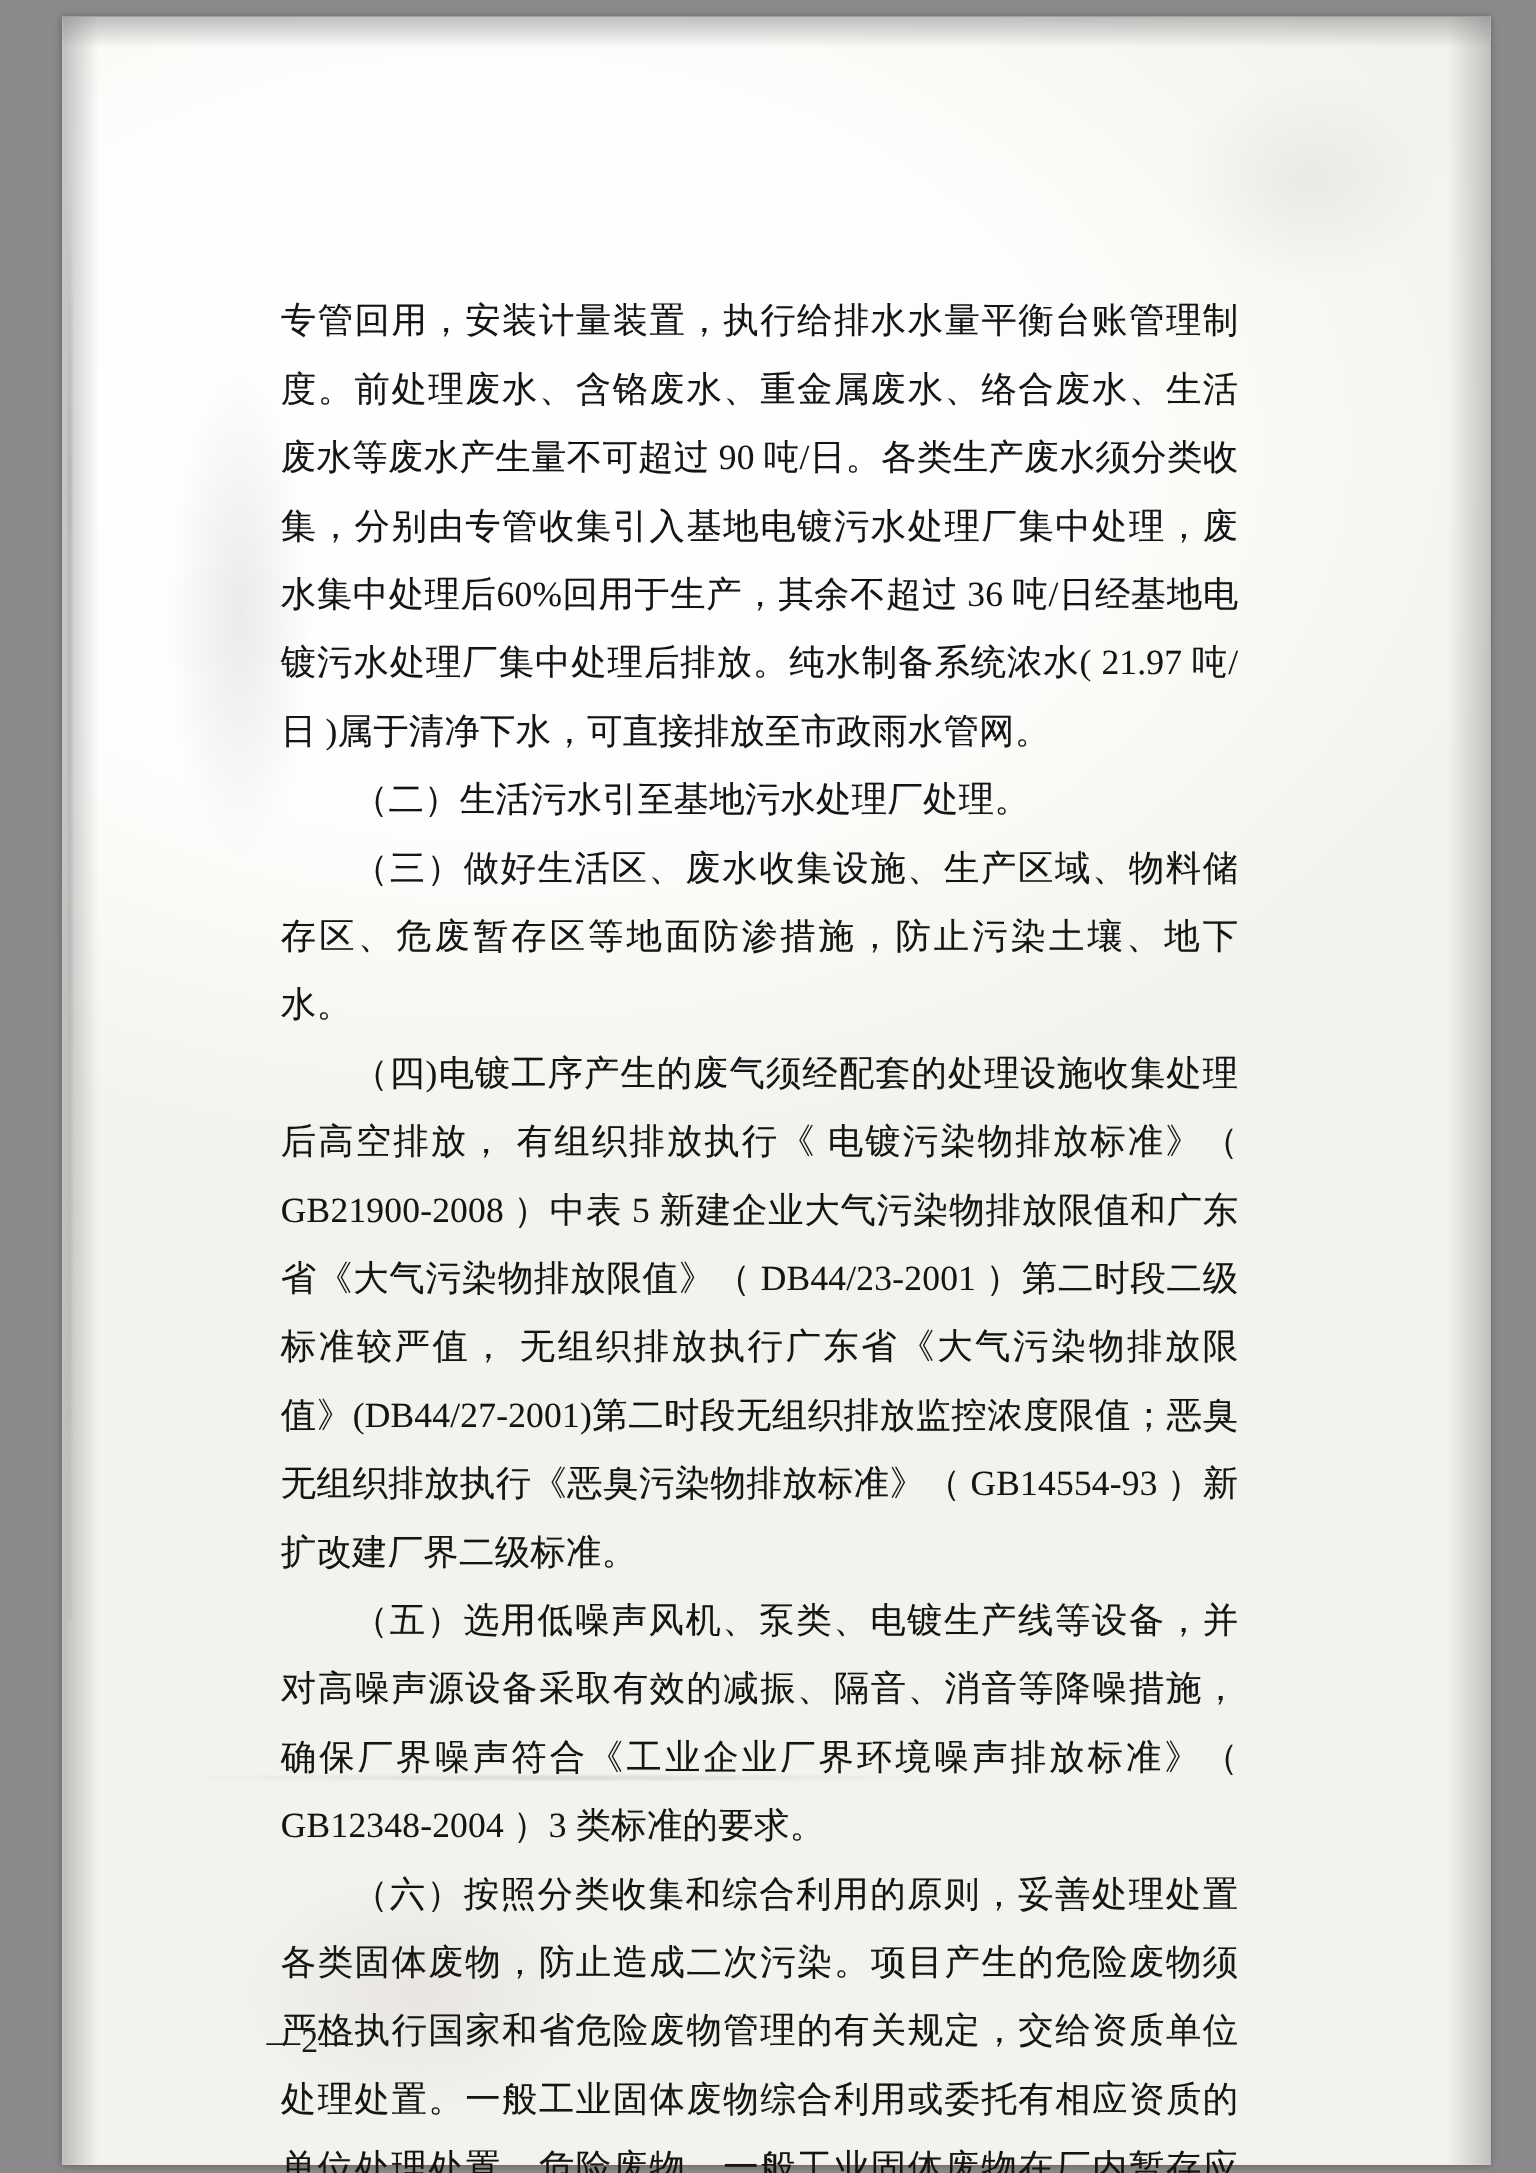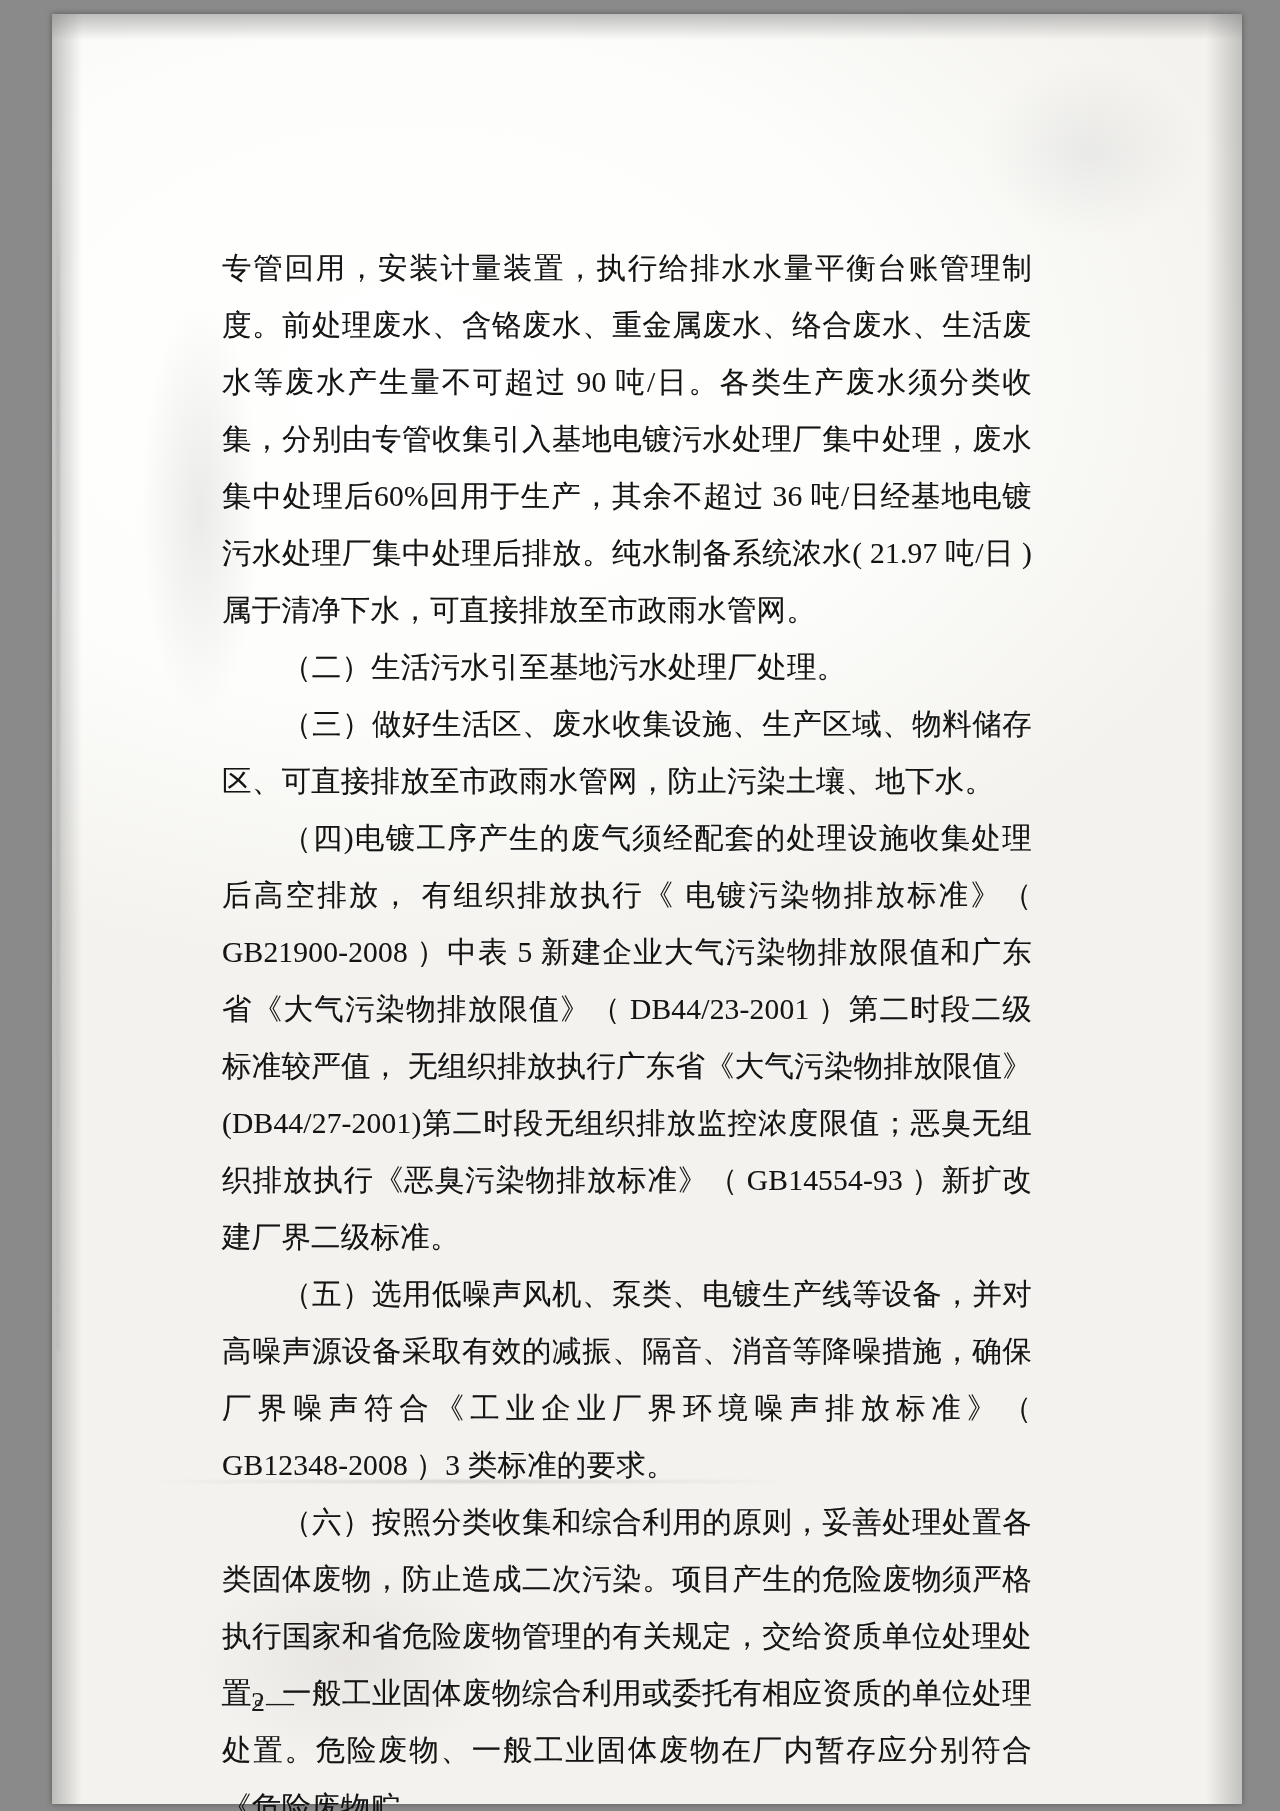--- a/index.html
+++ b/index.html
@@ -74,21 +74,21 @@
     top: 240px;
     width: 810px;
     color: #141414;
     font-size: 29.5px;
     line-height: 57px;
     letter-spacing: 0.2px;
     text-align: justify;
     text-justify: inter-character;
   }
   .para {
-    margin: 0 0 0 0;
+    margin: 0 0 0 12px;
     text-indent: 0;
   }
   .para.indent {
     text-indent: 60px;
   }
   .page-number {
     position: absolute;
     left: 222px;
     top: 1686px;
     width: 200px;
@@ -113,21 +113,21 @@
   <div class="artifact edge-shadow-right"></div>
   <div class="artifact fold-line-1"></div>
   <div class="artifact fold-line-2"></div>
   <div class="artifact smudge-1"></div>
   <div class="artifact smudge-2"></div>
   <div class="artifact smudge-3"></div>
 
   <div class="doc-body">
     <p class="para">专管回用，安装计量装置，执行给排水水量平衡台账管理制度。前处理废水、含铬废水、重金属废水、络合废水、生活废水等废水产生量不可超过 90 吨/日。各类生产废水须分类收集，分别由专管收集引入基地电镀污水处理厂集中处理，废水集中处理后60%回用于生产，其余不超过 36 吨/日经基地电镀污水处理厂集中处理后排放。纯水制备系统浓水( 21.97 吨/日 )属于清净下水，可直接排放至市政雨水管网。</p>
     <p class="para indent">（二）生活污水引至基地污水处理厂处理。</p>
-    <p class="para indent">（三）做好生活区、废水收集设施、生产区域、物料储存区、可直接排放至市政雨水管网，防止污染土壤、地下水。</p>
+    <p class="para indent">（三）做好生活区、废水收集设施、生产区域、物料储存区、危废暂存区等地面防渗措施，防止污染土壤、地下水。</p>
     <p class="para indent">（四)电镀工序产生的废气须经配套的处理设施收集处理后高空排放， 有组织排放执行《 电镀污染物排放标准》（ GB21900-2008 ）中表 5 新建企业大气污染物排放限值和广东省《大气污染物排放限值》（ DB44/23-2001 ）第二时段二级标准较严值， 无组织排放执行广东省《大气污染物排放限值》(DB44/27-2001)第二时段无组织排放监控浓度限值；恶臭无组织排放执行《恶臭污染物排放标准》（ GB14554-93 ）新扩改建厂界二级标准。</p>
-    <p class="para indent">（五）选用低噪声风机、泵类、电镀生产线等设备，并对高噪声源设备采取有效的减振、隔音、消音等降噪措施，确保厂界噪声符合《工业企业厂界环境噪声排放标准》（ GB12348-2008 ）3 类标准的要求。</p>
+    <p class="para indent">（五）选用低噪声风机、泵类、电镀生产线等设备，并对高噪声源设备采取有效的减振、隔音、消音等降噪措施，确保厂界噪声符合《工业企业厂界环境噪声排放标准》（ GB12348-2004 ）3 类标准的要求。</p>
     <p class="para indent">（六）按照分类收集和综合利用的原则，妥善处理处置各类固体废物，防止造成二次污染。项目产生的危险废物须严格执行国家和省危险废物管理的有关规定，交给资质单位处理处置。一般工业固体废物综合利用或委托有相应资质的单位处理处置。危险废物、一般工业固体废物在厂内暂存应分别符合《危险废物贮</p>
   </div>
 
   <div class="page-number">—2—</div>
 
 </div>
 
 </body></html>

